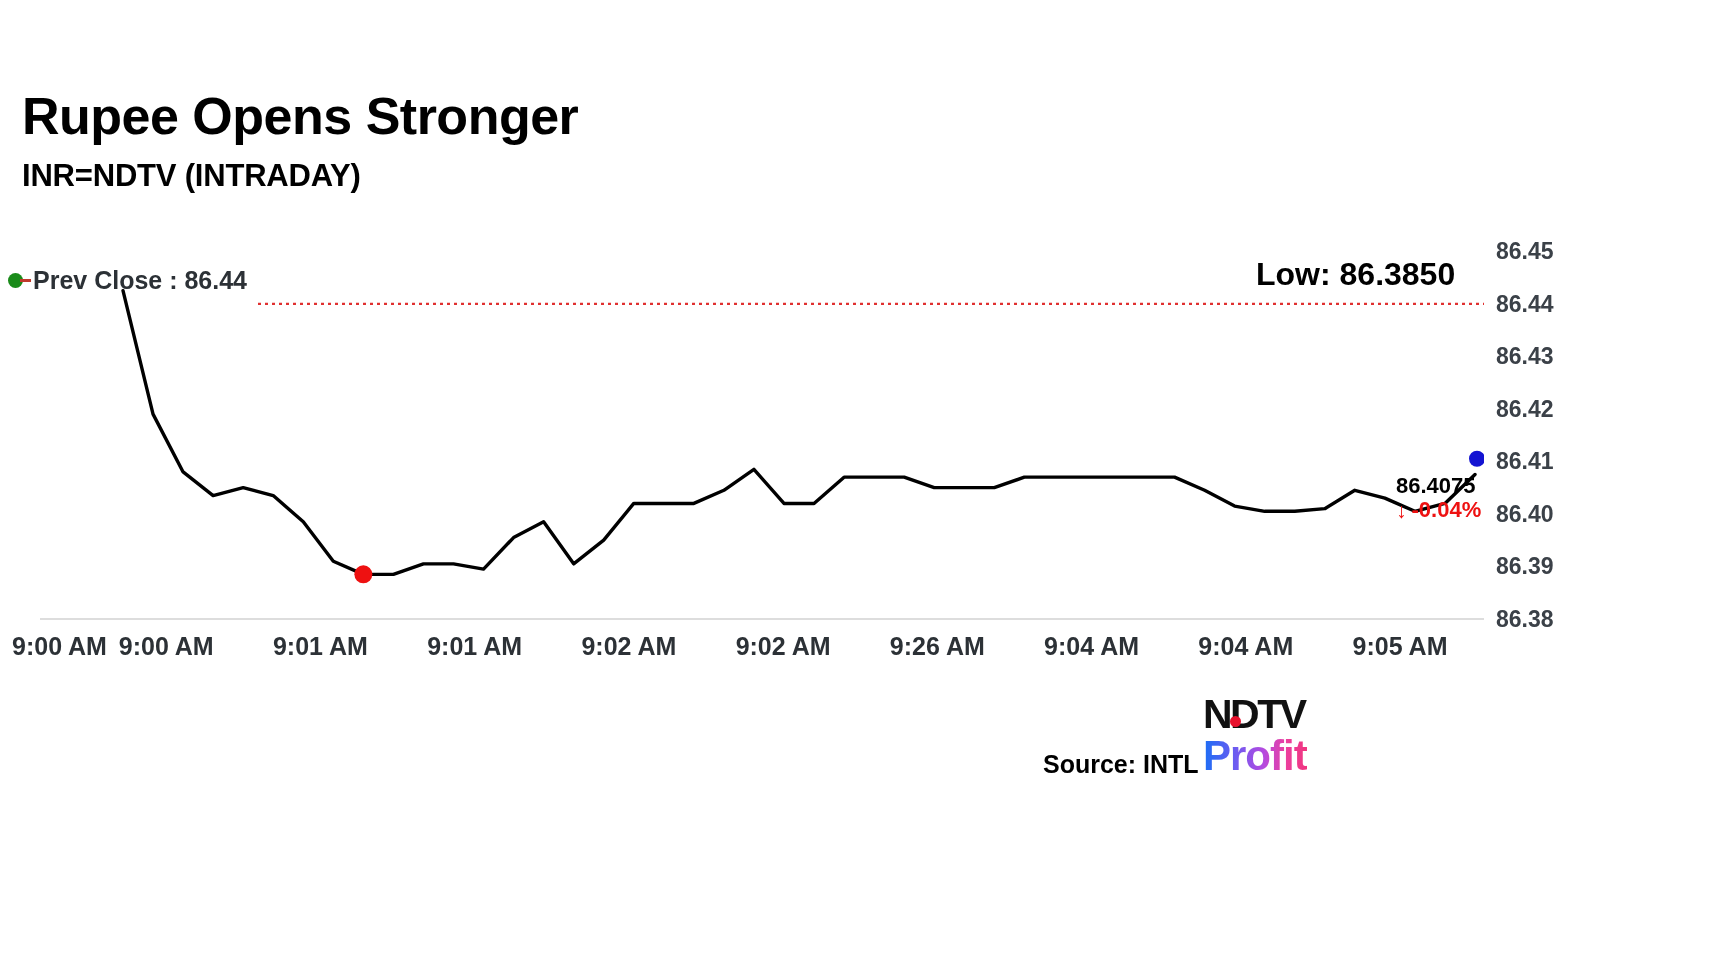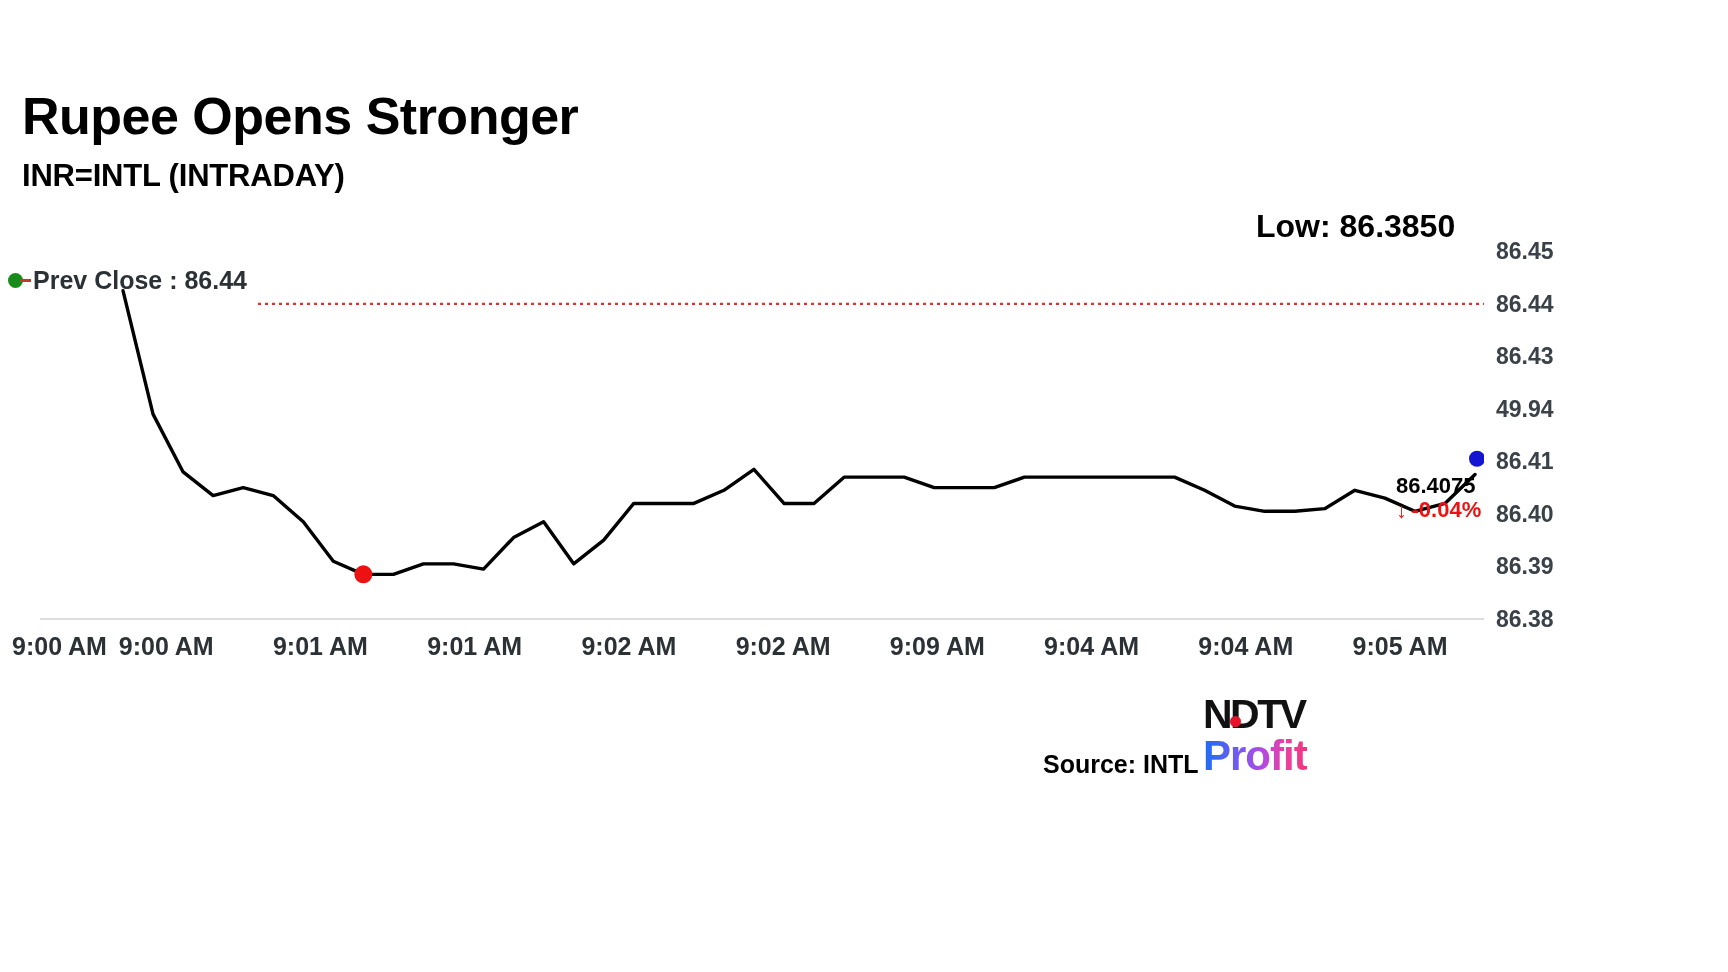--- a/index.html
+++ b/index.html
@@ -48,21 +48,21 @@
   
   .hi-lo {
     position: absolute;
     top: 208px;
     font-size: 32px;
     font-weight: bold;
     color: #000000;
     white-space: nowrap;
   }
   .hi-lo.high { left: 935px; }
-  .hi-lo.low  { left: 1256px; }
+  .hi-lo.low  { left: 1256px; margin-top: 48px; }
 
   
   #plot {
     position: absolute;
     left: 0px;
     top: 215px;
     width: 1484px;
     height: 405px;
   }
   #plot svg { display: block; }
@@ -219,21 +219,21 @@
     color: #000000;
     white-space: nowrap;
   }
 </style>
 </head>
 <body>
 
 <div id="stage">
 
   <div class="title">Rupee Opens Stronger</div>
-  <div class="subtitle">INR=INTL (INTRADAY)</div>
+  <div class="subtitle">INR=NDTV (INTRADAY)</div>
 
   <div class="hi-lo low">Low: 86.3850</div>
 
   <div id="plot">
     <svg id="chart-svg" width="1484" height="405" viewBox="0 0 1484 405">
       <line id="prev-close-line" x1="258" y1="88.8" x2="1484" y2="88.8" stroke="#e03030" stroke-width="2.2" stroke-dasharray="3 4"></line>
       <polyline id="price-path" fill="none" stroke="#000000" stroke-width="3.4" stroke-linejoin="round" stroke-linecap="round" points="123.00,75.67 153.04,199.12 183.09,256.91 213.13,280.55 243.18,272.67 273.22,280.55 303.27,306.81 333.31,346.21 363.36,359.35 393.40,359.35 423.44,348.84 453.49,348.84 483.53,354.09 513.58,322.57 543.62,306.81 573.67,348.84 603.71,325.20 633.76,288.43 663.80,288.43 693.84,288.43 723.89,275.29 753.93,254.28 783.98,288.43 814.02,288.43 844.07,262.16 874.11,262.16 904.16,262.16 934.20,272.67 964.24,272.67 994.29,272.67 1024.33,262.16 1054.38,262.16 1084.42,262.16 1114.47,262.16 1144.51,262.16 1174.56,262.16 1204.60,275.29 1234.64,291.05 1264.69,296.31 1294.73,296.31 1324.78,293.68 1354.82,275.29 1384.87,283.17 1414.91,296.31 1444.96,288.43 1475.00,259.53"></polyline>
       <circle id="low-marker" r="9" fill="#ee1111" cx="363.35555555555555" cy="359.3466666666791"></circle>
       <circle id="high-marker" r="8" fill="#1414d2" cx="1477" cy="243.7733333333209"></circle>
       <line id="axis-baseline" x1="40" y1="404" x2="1484" y2="404" stroke="#dddddd" stroke-width="2"></line>
@@ -243,21 +243,21 @@
   <div class="prevclose">
     <span class="dot"></span>
     <span class="stub"></span>
     <span class="txt">Prev Close : 86.44</span>
   </div>
 
   <div class="yaxis" id="yaxis">
       <div class="ytick" style="top: 36.2667px;">86.45</div>
       <div class="ytick" style="top: 88.8px;">86.44</div>
       <div class="ytick" style="top: 141.333px;">86.43</div>
-      <div class="ytick" style="top: 193.867px;">49.94</div>
+      <div class="ytick" style="top: 193.867px;">86.42</div>
       <div class="ytick" style="top: 246.4px;">86.41</div>
       <div class="ytick" style="top: 298.933px;">86.40</div>
       <div class="ytick" style="top: 351.467px;">86.39</div>
       <div class="ytick" style="top: 404px;">86.38</div>
     </div>
 
   <div class="last-box">
     <div class="last-price">86.4075</div>
     <div class="last-change">
       <span class="arr-down">↓</span>
@@ -265,21 +265,21 @@
     </div>
   </div>
 
   <div class="xaxis" id="xaxis">
       <div class="xtick first" style="left: 12px;">9:00 AM</div>
       <div class="xtick" style="left: 166.222px;">9:00 AM</div>
       <div class="xtick" style="left: 320.444px;">9:01 AM</div>
       <div class="xtick" style="left: 474.667px;">9:01 AM</div>
       <div class="xtick" style="left: 628.889px;">9:02 AM</div>
       <div class="xtick" style="left: 783.111px;">9:02 AM</div>
-      <div class="xtick" style="left: 937.333px;">9:09 AM</div>
+      <div class="xtick" style="left: 937.333px;">9:26 AM</div>
       <div class="xtick" style="left: 1091.56px;">9:04 AM</div>
       <div class="xtick" style="left: 1245.78px;">9:04 AM</div>
       <div class="xtick" style="left: 1400px;">9:05 AM</div>
     </div>
 
   <div class="logo">
     <span class="ndtv">
       <span>NDTV</span>
       <span class="reddot"></span>
     </span>

